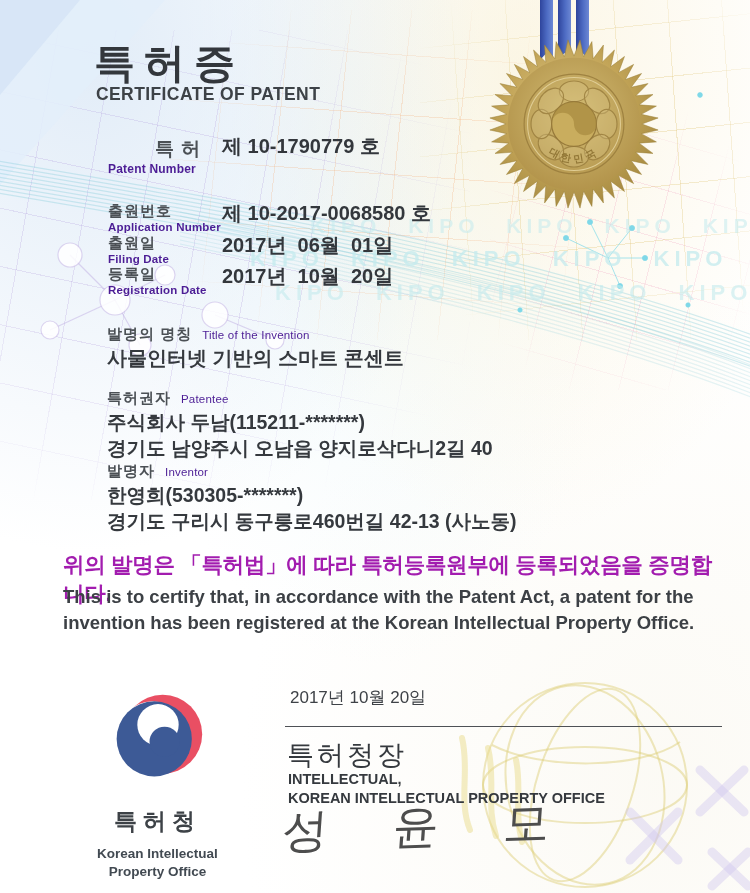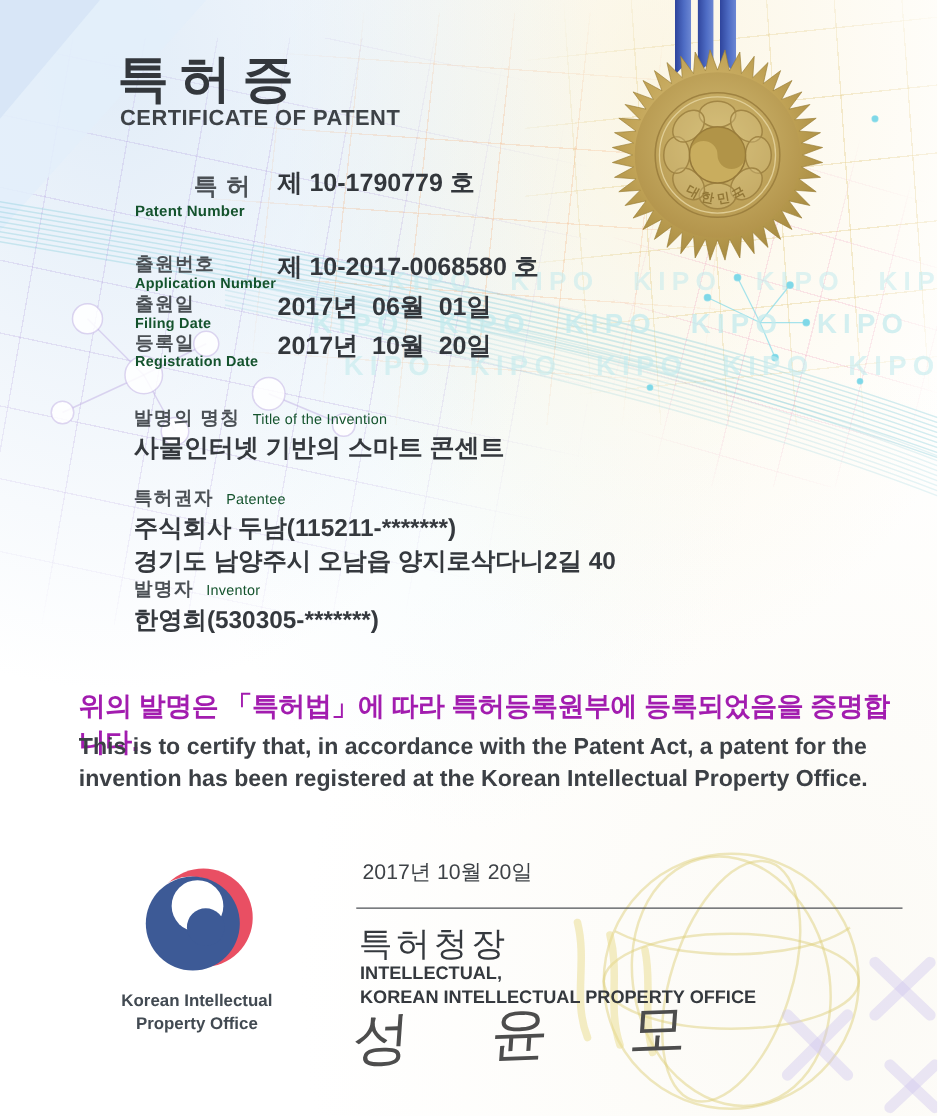--- a/index.html
+++ b/index.html
@@ -44,21 +44,21 @@
     clip-path:polygon(0 0,100% 0,100% 100%,50% calc(100% - 7px),0 100%);}
   .r1{left:540px;} .r2{left:558px;} .r3{left:576px;}
   .seal{position:absolute;left:488px;top:38px;width:172px;height:172px;}
   
   .title-ko{position:absolute;left:94px;top:36px;font-size:41px;font-weight:800;
     letter-spacing:9px;color:#33373c;}
   .title-en{position:absolute;left:96px;top:84px;font-size:17.5px;font-weight:700;
     letter-spacing:.4px;color:#3d4247;}
   
   .lbl-ko{font-size:15px;font-weight:700;color:#4b5055;letter-spacing:1px;}
-  .lbl-en{font-size:11.5px;font-weight:600;color:#14532d;letter-spacing:.2px;}
+  .lbl-en{font-size:11.5px;font-weight:600;color:#4c1d95;letter-spacing:.2px;}
   .val{white-space:pre;font-weight:700;color:#33373c;}
   .pn-lbl{position:absolute;left:108px;top:136px;font-size:19px;margin-left:47px;}
   .pn-sub{position:absolute;left:108px;top:162px;font-size:12px;}
   .pn-val{position:absolute;left:222px;top:133px;font-size:20px;}
   .row-lbl{position:absolute;left:108px;}
   .row-val{position:absolute;left:222px;font-size:20px;}
   .inline-lbl .lbl-en{margin-left:10px;font-weight:400;}
   .big-line{position:absolute;left:107px;font-size:19.5px;font-weight:700;color:#35393e;}
   
   .stmt-ko{position:absolute;left:63px;top:550px;width:660px;font-size:21.5px;
@@ -240,20 +240,21 @@
   <div class="row-lbl inline-lbl" style="left:107px;top:389px">
     <span class="lbl-ko">특허권자</span><span class="lbl-en">Patentee</span>
   </div>
   <div class="big-line" style="top:409px">주식회사 두남(115211-*******)</div>
   <div class="big-line" style="top:435px">경기도 남양주시 오남읍 양지로삭다니2길 40</div>
 
   <div class="row-lbl inline-lbl" style="left:107px;top:462px">
     <span class="lbl-ko">발명자</span><span class="lbl-en">Inventor</span>
   </div>
   <div class="big-line" style="top:482px">한영희(530305-*******)</div>
+  <div class="big-line" style="top:508px">경기도 구리시 동구릉로460번길 42-13 (사노동)</div>
 
   <div class="stmt-ko">위의 발명은 「특허법」에 따라 특허등록원부에 등록되었음을 증명합니다.</div>
   <div class="stmt-en">This is to certify that, in accordance with the Patent Act, a patent for the invention has been registered at the Korean Intellectual Property Office.</div>
 
   <div class="issue-date">2017년 10월 20일</div>
   <div class="issue-rule"></div>
   <div class="comm-ko">특허청장</div>
   <div class="comm-en">
     <div>INTELLECTUAL,</div>
     <div>KOREAN INTELLECTUAL PROPERTY OFFICE</div>
@@ -261,19 +262,20 @@
   <div class="sig">성 윤 모</div>
 
   <div class="logo-wrap">
     <svg class="logo" viewBox="0 0 100 100">
       <circle cx="55" cy="47" r="42" fill="#e94f63"></circle>
       <circle cx="44" cy="49" r="37" fill="#ffffff"></circle>
       <circle cx="46" cy="52" r="40" fill="#3d5a96"></circle>
       <circle cx="50" cy="37" r="22" fill="#ffffff"></circle>
       <circle cx="57" cy="55" r="16" fill="#3d5a96"></circle>
     </svg>
+    <div class="logo-ko">특허청</div>
     <div class="logo-en">
       <div>Korean Intellectual</div>
       <div>Property Office</div>
     </div>
   </div>
 
 </div>
 
 </body></html>

